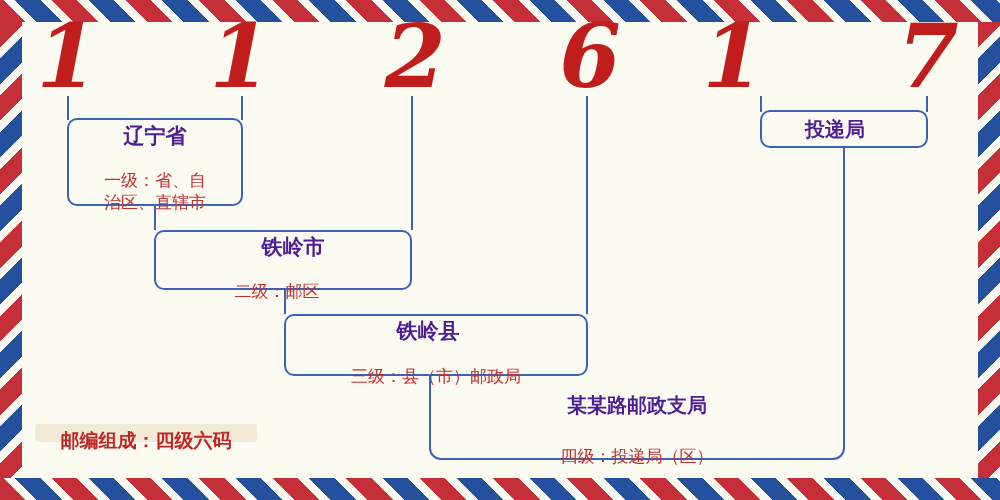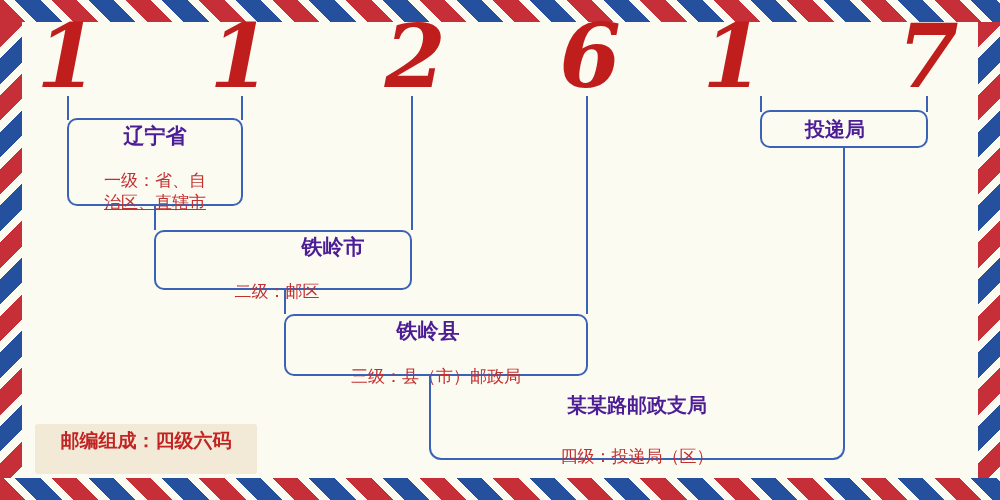--- a/index.html
+++ b/index.html
@@ -21,21 +21,21 @@
     font-family:"DejaVu Serif",serif;font-weight:bold;font-style:italic;
     font-size:88px;color:#c01d1d;}
 
   .vline{position:absolute;width:2px;background:#3a63b8;}
   .box{position:absolute;border:2px solid #3a63b8;border-radius:10px;background:transparent;box-sizing:border-box;}
   .box-open-top{border-top:none;border-radius:0 0 12px 12px;}
 
   .name{position:absolute;text-align:center;color:#4c1d95;font-weight:bold;font-size:21px;}
   .desc{position:absolute;text-align:center;color:#c22f2f;font-size:17px;line-height:22px;margin-top:20px;}
 
-  .chip{position:absolute;left:35px;top:424px;width:222px;height:50px;line-height:34px;
+  .chip{position:absolute;left:35px;top:424px;width:222px;height:18px;line-height:34px;
     background:#f2e9d6;border-radius:3px;text-align:center;
     color:#c22323;font-weight:bold;font-size:19px;}
 </style>
 </head>
 <body>
 
 <div class="canvas">
 
   <div class="edge edge-h edge-top"></div>
   <div class="edge edge-h edge-bottom"></div>
@@ -56,24 +56,24 @@
   <div class="vline" style="left:760px;top:96px;height:16px;"></div>
   <div class="vline" style="left:926px;top:96px;height:16px;"></div>
 
   <div class="vline" style="left:154px;top:205px;height:25px;"></div>
   <div class="vline" style="left:284px;top:289px;height:25px;"></div>
   <div class="vline" style="left:843px;top:147px;height:230px;"></div>
 
   <div class="box" style="left:67px;top:118px;width:176px;height:88px;"></div>
   <div class="name" style="left:67px;top:122px;width:176px;">辽宁省</div>
   <div class="desc" style="left:67px;top:150px;width:176px;">一级：省、自</div>
-  <div class="desc" style="left:67px;top:172px;width:176px;text-decoration:underline;">治区、直辖市</div>
+  <div class="desc" style="left:67px;top:172px;width:176px;">治区、直辖市</div>
 
   <div class="box" style="left:154px;top:230px;width:258px;height:60px;"></div>
-  <div class="name" style="left:154px;top:233px;width:278px;padding-left:40px;">铁岭市</div>
+  <div class="name" style="left:154px;top:233px;width:278px;">铁岭市</div>
   <div class="desc" style="left:154px;top:261px;width:246px;">二级：邮区</div>
 
   <div class="box" style="left:284px;top:314px;width:304px;height:62px;"></div>
   <div class="name" style="left:276px;top:317px;width:304px;">铁岭县</div>
   <div class="desc" style="left:284px;top:346px;width:304px;">三级：县（市）邮政局</div>
 
   <div class="box" style="left:760px;top:110px;width:168px;height:38px;"></div>
   <div class="name" style="left:751px;top:116px;width:168px;font-size:20px;">投递局</div>
 
   <div class="box box-open-top" style="left:429px;top:376px;width:416px;height:84px;"></div>

